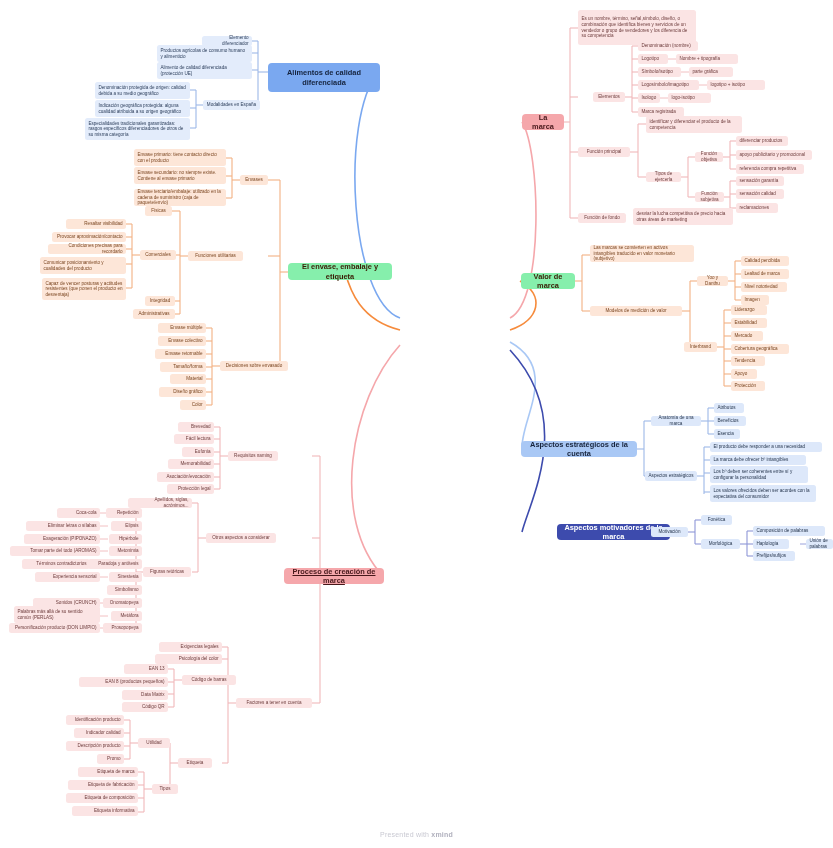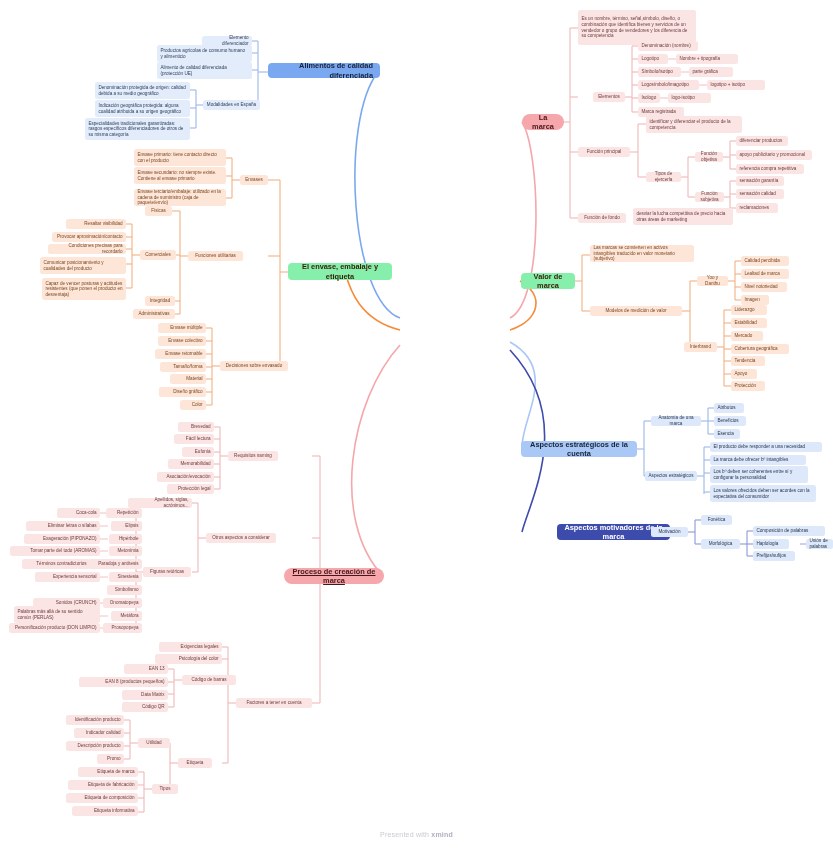--- a/index.html
+++ b/index.html
@@ -21,21 +21,21 @@
     padding:6px 8px;letter-spacing:.1px;
   }
   
   .main{
     font-size:7.4px;font-weight:bold;text-align:center;
     display:flex;align-items:center;justify-content:center;
     padding:4px 7px;border-radius:4px;color:#1d1d1d;
   }
   .main.blue{background:#7aa8f0;color:#15233d;}
   .main.orange{background:#86efac;color:#3a1d05;}
-  .main.pink{background:#f5a7ab;color:#47181b;border-radius:8px;}
+  .main.pink{background:#f5a7ab;color:#47181b;}
   .main.lblue{background:#a9c8f5;color:#17243c;}
   .main.dblue{background:#3d4bad;color:#ffffff;}
 
   
   .chip{
     font-size:4.6px;padding:2.2px 3.4px;border-radius:2.5px;
     display:flex;align-items:center;
   }
   .chip.l{justify-content:flex-start;}
   .chip.r{justify-content:flex-end;text-align:right;}
@@ -310,21 +310,21 @@
         <path d="M747 544 L747 531 L747 556"></path>
         <path d="M747 531 L753 531"></path>
         <path d="M747 544 L753 544"></path>
         <path d="M747 556 L753 556"></path>
         <path d="M800 544 L806 544" stroke-width="0.9"></path>
       </g>
     </g>
   </svg>
 
 
-  <div class="node main blue" style="left:268px;top:63px;width:112px;height:15px;text-align:right;">Alimentos de calidad diferenciada</div>
+  <div class="node main blue" style="left:268px;top:63px;width:112px;height:29px;">Alimentos de calidad diferenciada</div>
 
   <div class="node main orange" style="left:288px;top:263px;width:104px;height:17px;">El envase, embalaje y etiqueta</div>
 
   <div class="node main pink" style="left:284px;top:568px;width:100px;height:16px;text-decoration:underline;">Proceso de creación de marca</div>
 
   <div class="node main pink" style="left:522px;top:114px;width:42px;height:16px;">La marca</div>
 
   <div class="node main orange" style="left:521px;top:273px;width:54px;height:16px;">Valor de marca</div>
 
   <div class="node main lblue" style="left:521px;top:441px;width:116px;height:16px;">Aspectos estratégicos de la cuenta</div>

